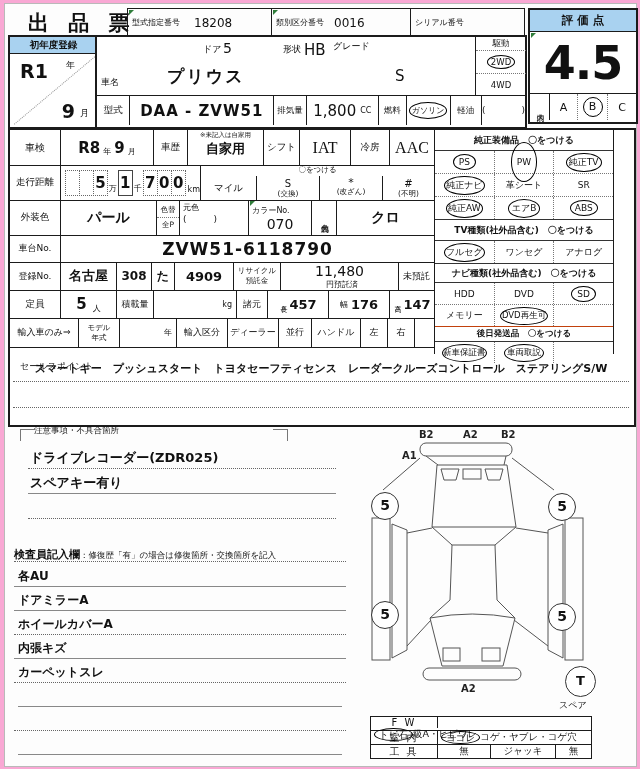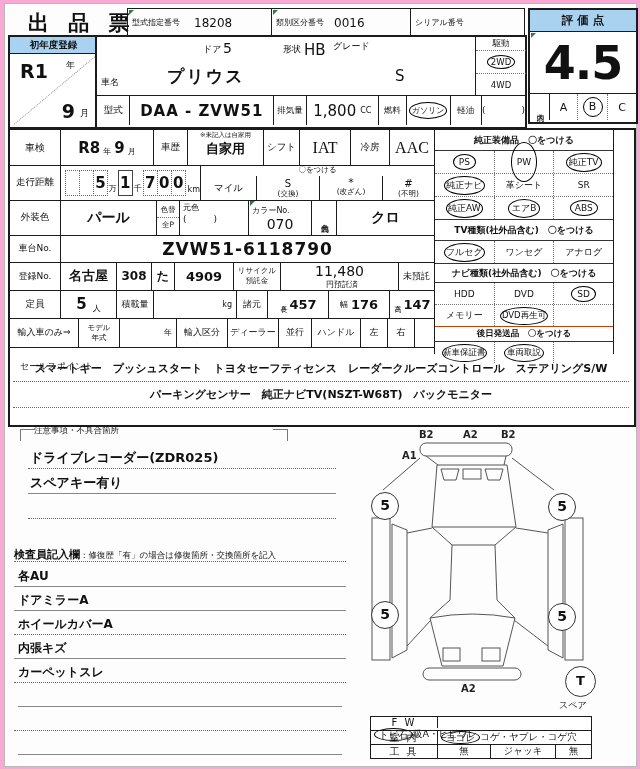--- a/index.html
+++ b/index.html
@@ -325,21 +325,20 @@
             <span class="circ" style="padding:2px 2px;font-size:8.5px;">車両取説</span>
           </div>
         <div class="eqcell last"></div>
       </div>
     </div>
 
     <div class="abs" style="left:0;top:224px;width:622px;height:69px;">
       <span class="abs" style="left:10px;top:6px;font-size:9px;">セールスポイント</span>
       <div class="abs" style="left:0;top:7px;width:100%;text-align:center;font-size:11px;font-weight:bold;">スマートキー　プッシュスタート　トヨタセーフティセンス　レーダークルーズコントロール　ステアリングS/W</div>
       <div class="abs dothr" style="left:3px;top:27px;width:616px;"></div>
-      <div class="abs" style="left:0;top:33px;width:100%;text-align:center;font-size:11px;font-weight:bold;">パーキングセンサー　純正ナビTV(NSZT-W68T)　バックモニター</div>
       <div class="abs dothr" style="left:3px;top:53px;width:616px;"></div>
     </div>
   </div>
 
   <div class="abs" style="left:20px;top:429px;width:14px;height:11px;border-left:1px solid #777;border-top:1px solid #777;"></div>
   <div class="abs" style="left:273px;top:429px;width:14px;height:11px;border-right:1px solid #777;border-top:1px solid #777;"></div>
   <div class="abs" style="left:34px;top:425px;font-size:8.5px;">注意事項・不具合箇所</div>
   <div class="abs" style="left:30px;top:449px;font-size:13px;font-weight:bold;">ドライブレコーダー(ZDR025)</div>
   <div class="abs dothr" style="left:28px;top:468px;width:308px;"></div>
   <div class="abs" style="left:30px;top:474px;font-size:13px;font-weight:bold;">スペアキー有り</div>

